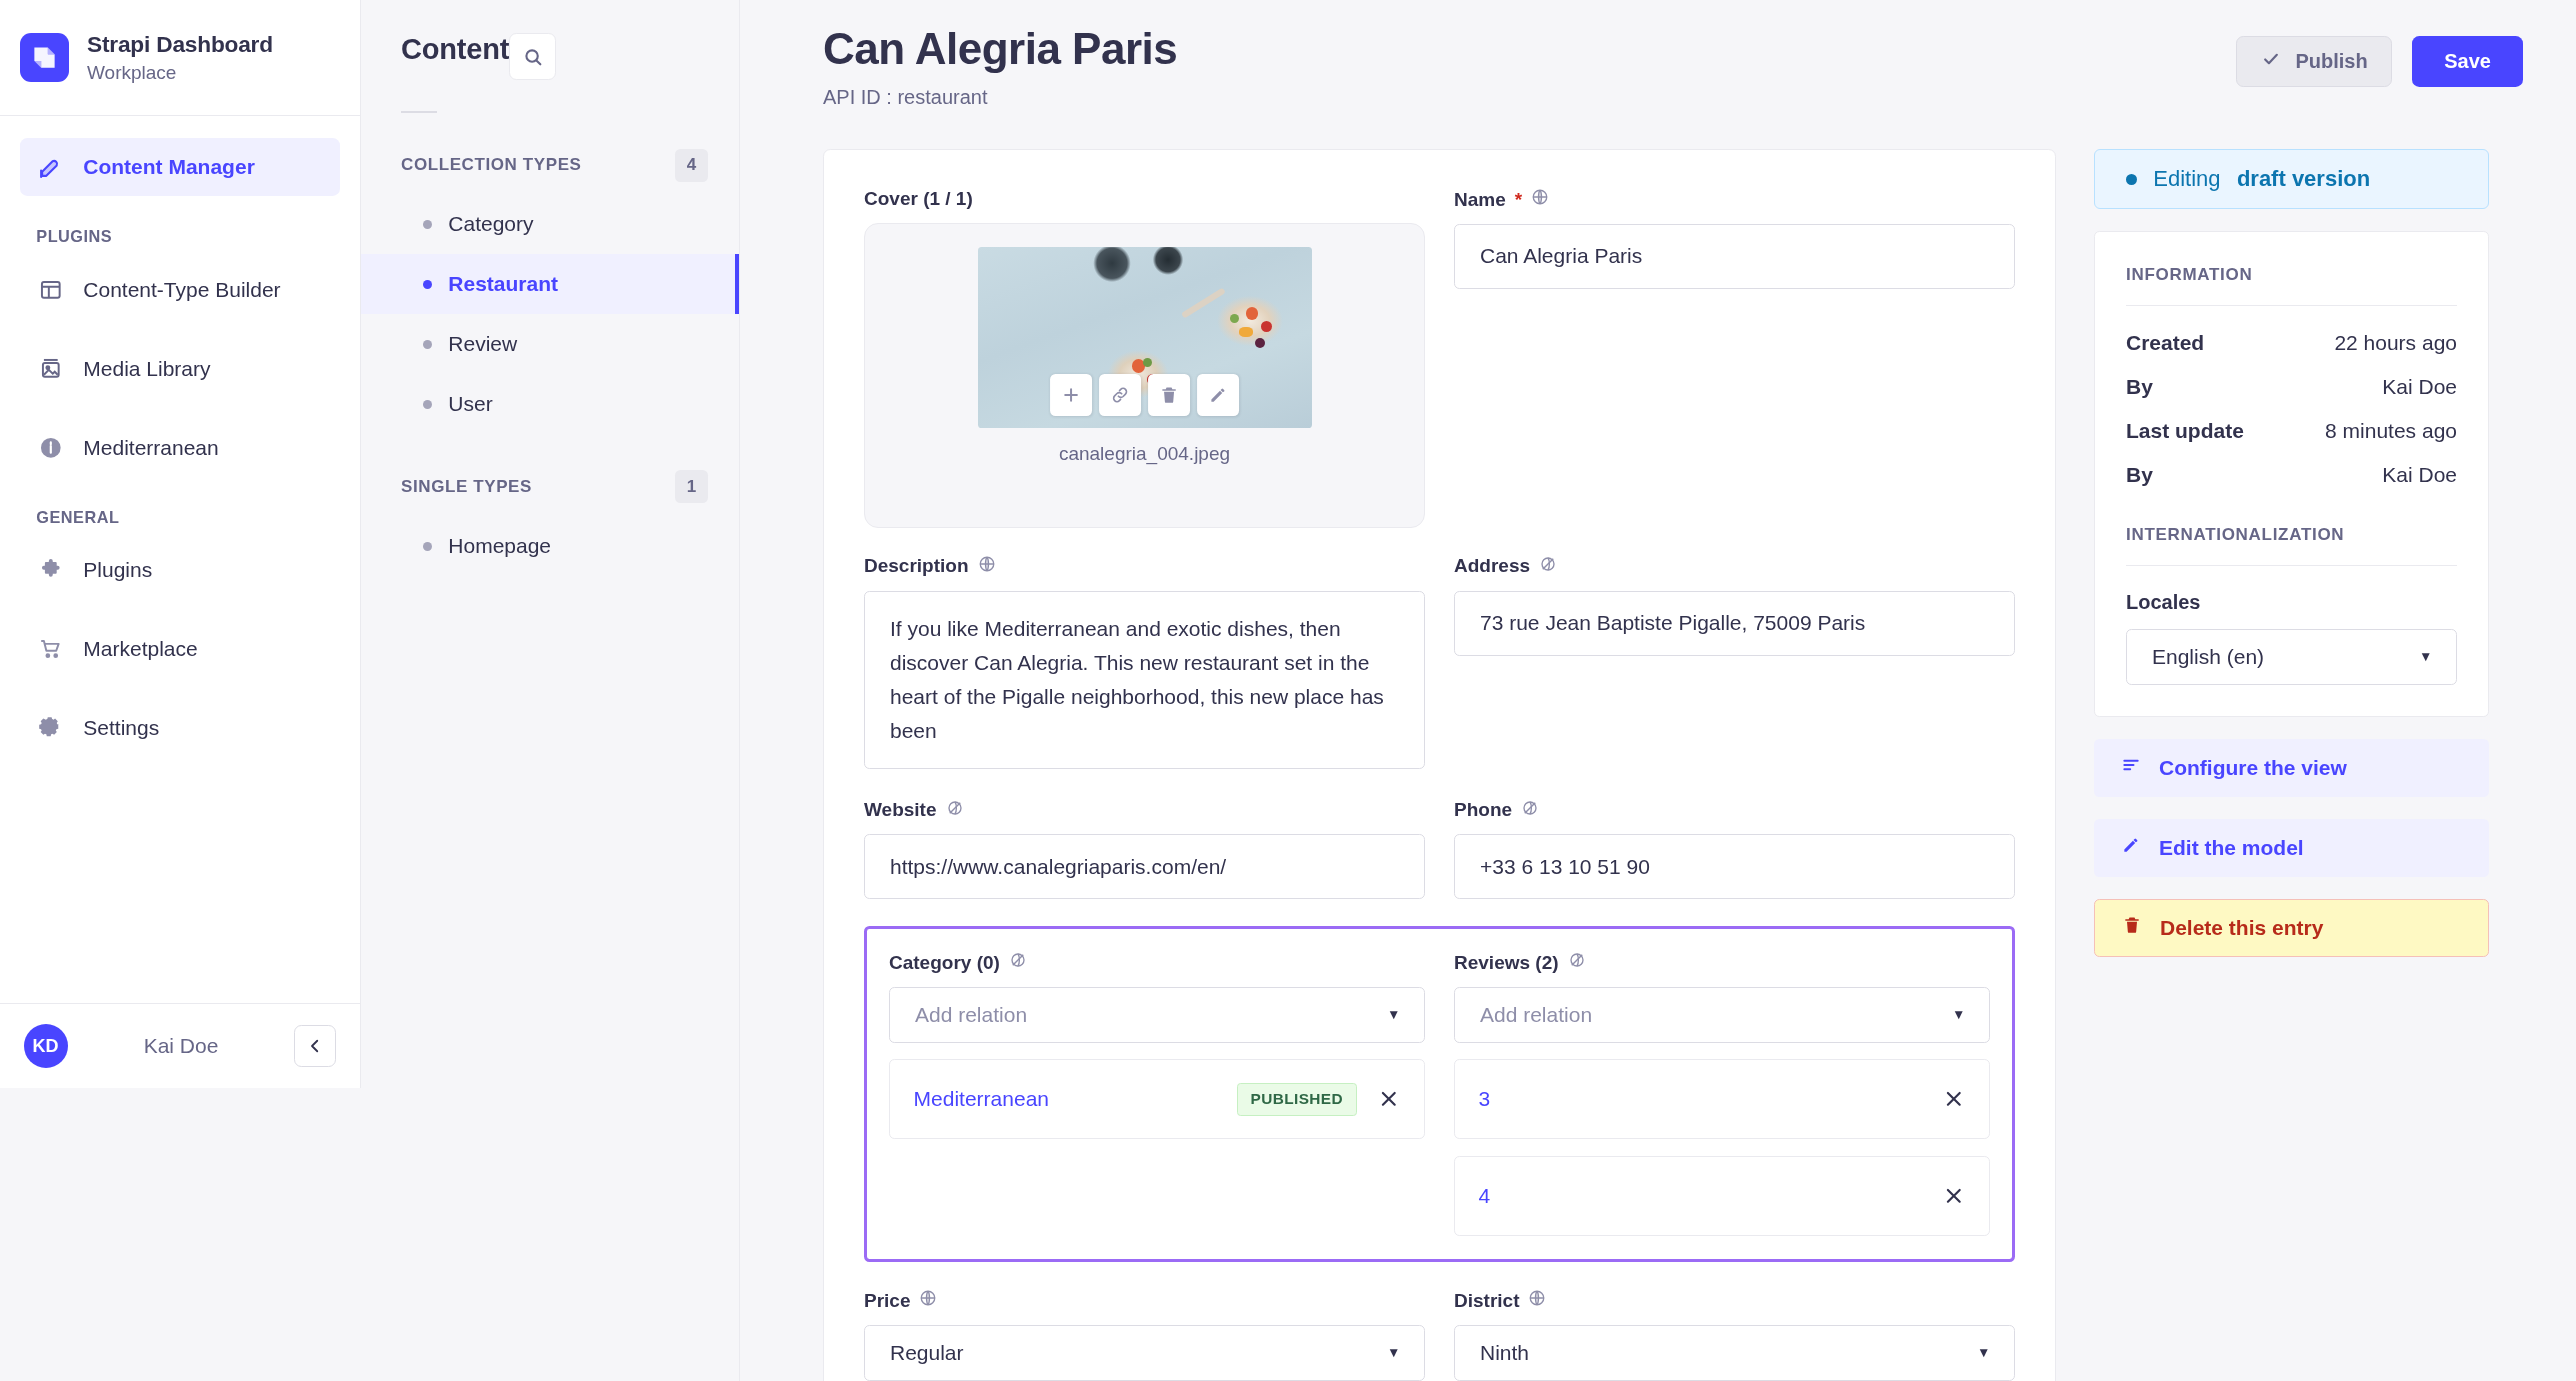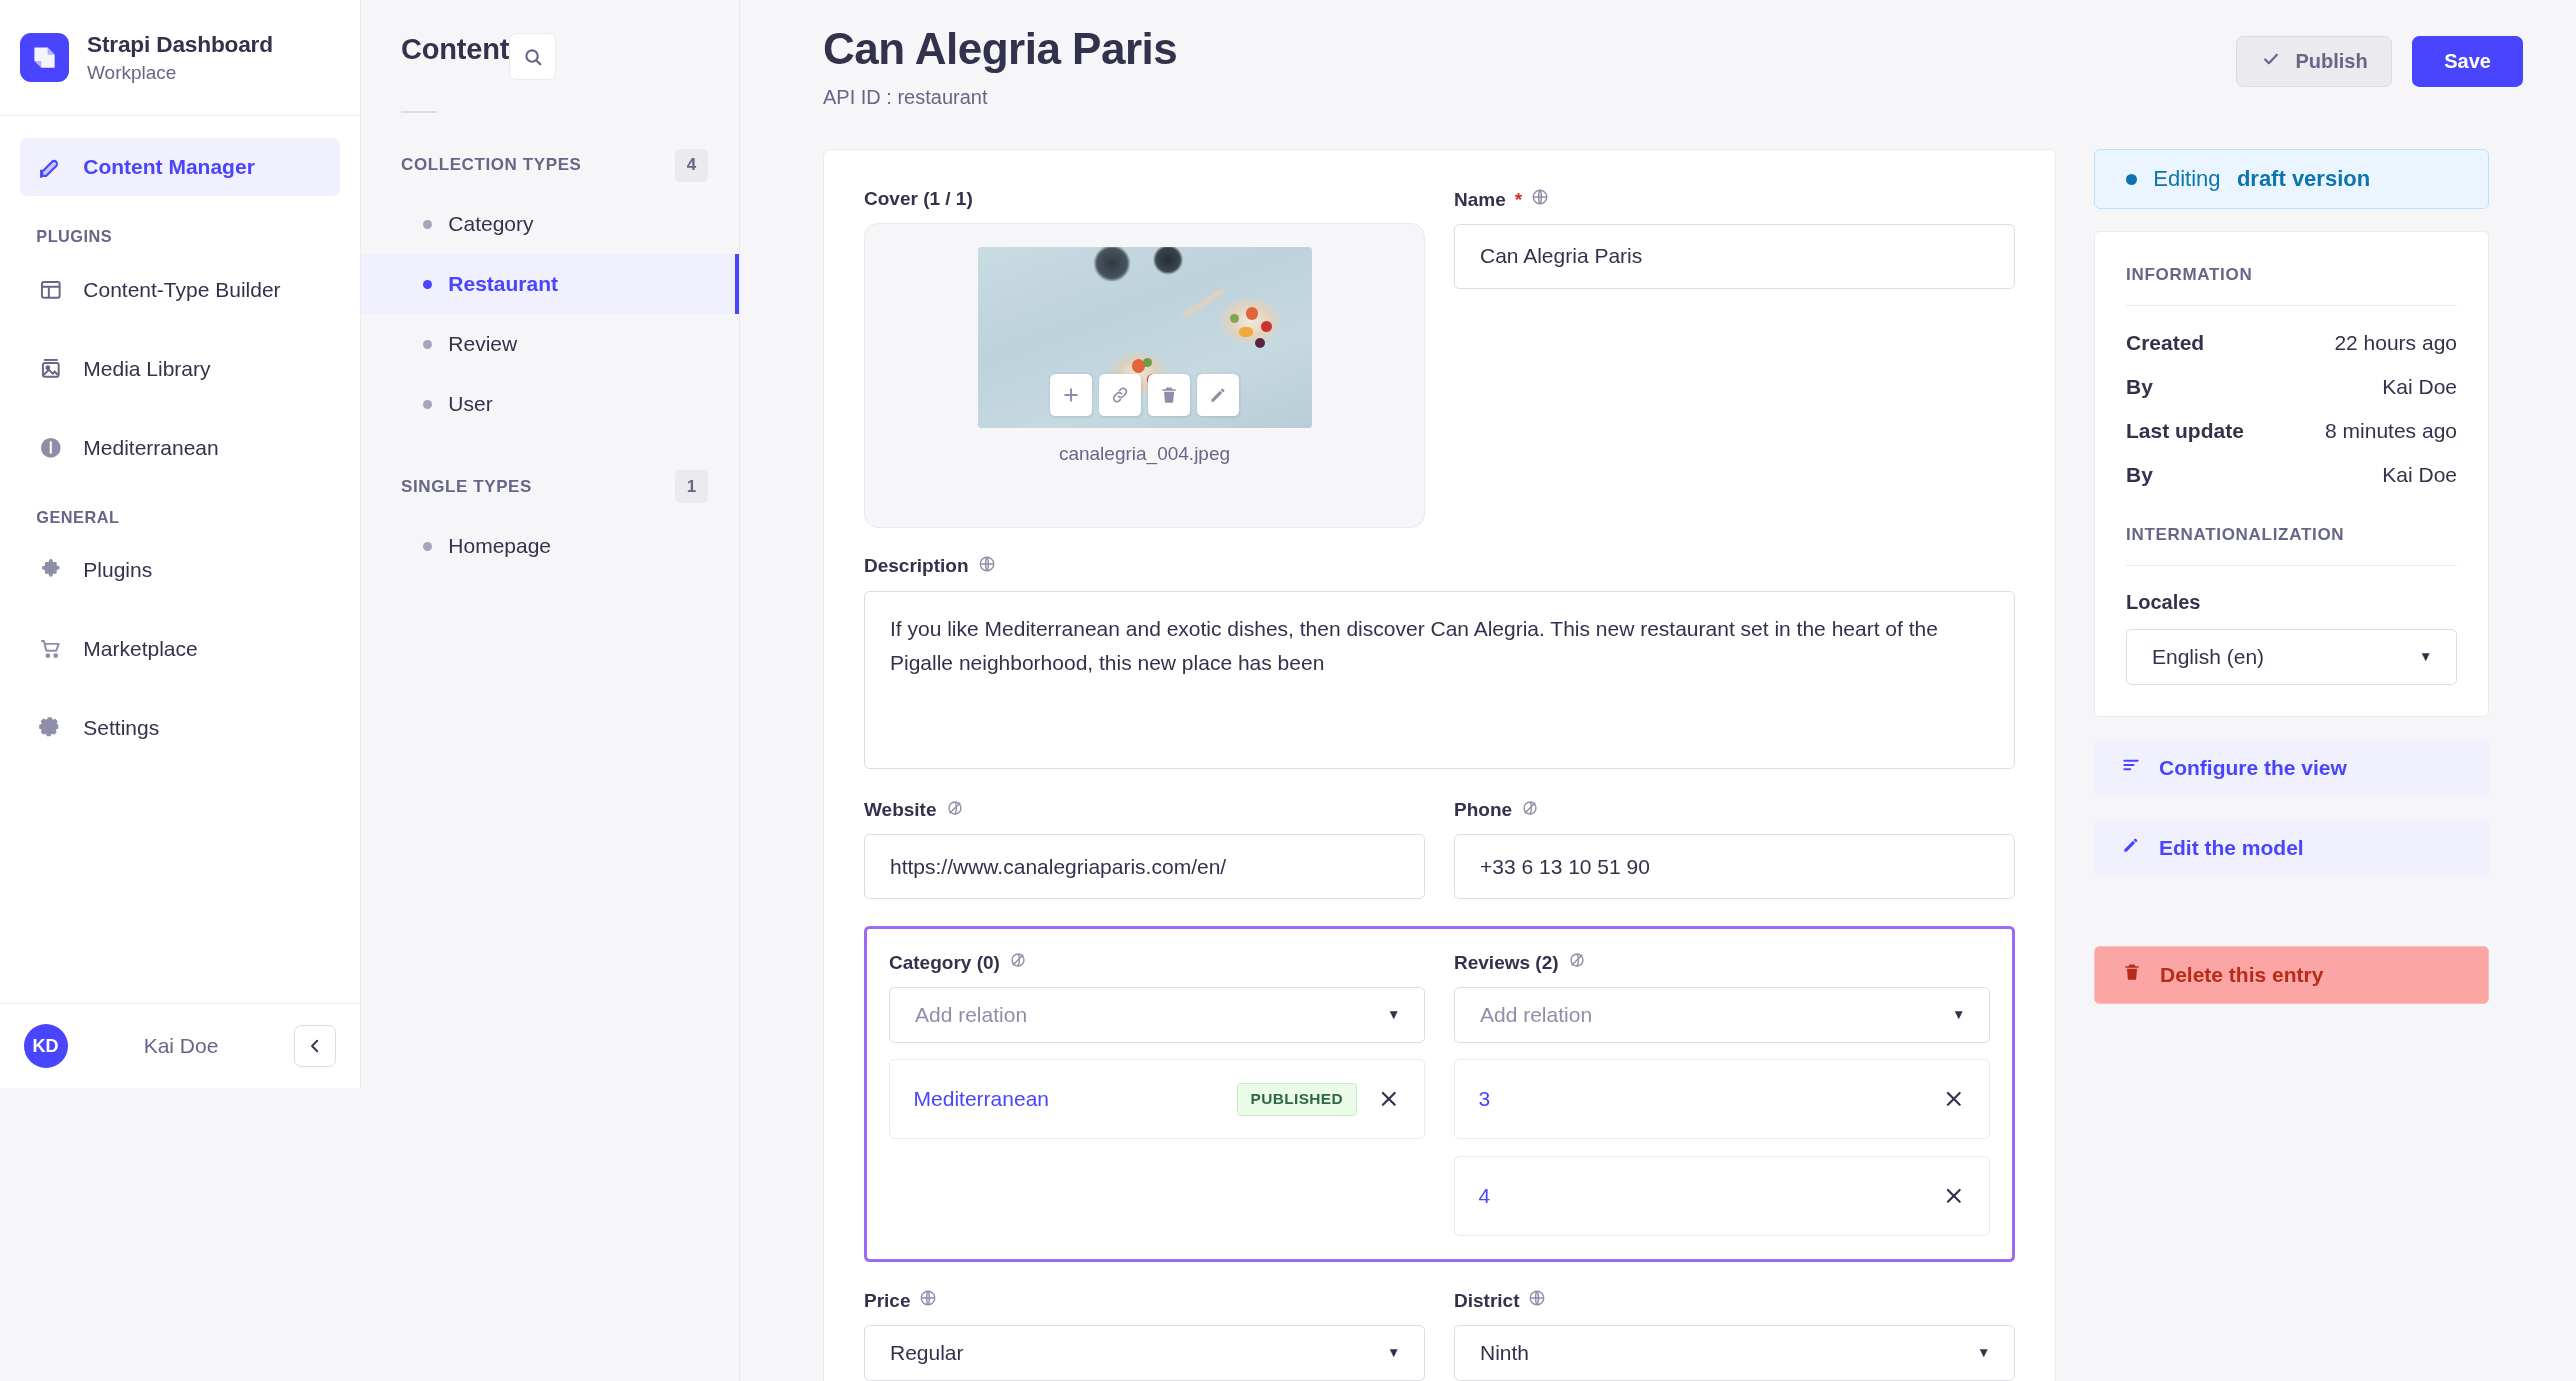--- a/index.html
+++ b/index.html
@@ -245,21 +245,21 @@
   }
   .info-k { font-size: 21px; font-weight: 700; color: #32324d; }
   .info-v { font-size: 21px; color: #32324d; }
   .locales-label { font-size: 20px; font-weight: 700; color: #32324d; margin-bottom: 14.5px; }
 
   .side-action {
     height: 58px; border-radius: 5.4px; display:flex; align-items:center; gap: 18px;
     padding: 0 27px; font-size: 21px; font-weight: 700; cursor: pointer;
   }
   .side-action.blue { background: #f0f0ff; color: #4945ff; }
-  .side-action.red { background: #fca5a5; color: #b72b1a; border: 0.9px solid #f5c0b8; margin-top: 47px; }
+  .side-action.red { background: #fef9c3; color: #b72b1a; border: 0.9px solid #f5c0b8; }
 </style>
 </head>
 <body>
 
 <div class="app">
 
   <nav class="leftnav">
     <div class="brand">
       <div class="brand-logo">
         <svg width="27" height="27" viewBox="0 0 24 24" fill="none">
@@ -497,20 +497,33 @@
               <span>Description</span>
               <span>
                 <svg width="18" height="18" viewBox="0 0 24 24" fill="none" stroke="#8e8ea9" stroke-width="1.8">
                     <circle cx="12" cy="12" r="9"></circle>
                     <path d="M3 12h18M12 3c2.6 3 2.6 15 0 18M12 3c-2.6 3-2.6 15 0 18" fill="#8e8ea9" fill-opacity="0.25"></path>
                   </svg>
               </span>
             </div>
             <textarea class="ftextarea" style="">If you like Mediterranean and exotic dishes, then discover Can Alegria. This new restaurant set in the heart of the Pigalle neighborhood, this new place has been</textarea>
           </div>
+          <div class="col">
+            <div class="flabel">
+              <span>Address</span>
+              <span>
+                <svg width="18" height="18" viewBox="0 0 24 24" fill="none" stroke="#8e8ea9" stroke-width="1.8">
+                    <circle cx="12" cy="12" r="8"></circle>
+                    <path d="M12 4c2.4 3 2.4 13 0 16"></path>
+                    <path d="M5 19L19 5" stroke-width="2"></path>
+                  </svg>
+              </span>
+            </div>
+            <input class="finput" value="73 rue Jean Baptiste Pigalle, 75009 Paris" style="">
+          </div>
         </div>
 
         <div class="row">
           <div class="col">
             <div class="flabel">
               <span>Website</span>
               <span>
                 <svg width="18" height="18" viewBox="0 0 24 24" fill="none" stroke="#8e8ea9" stroke-width="1.8">
                     <circle cx="12" cy="12" r="8"></circle>
                     <path d="M12 4c2.4 3 2.4 13 0 16"></path>

